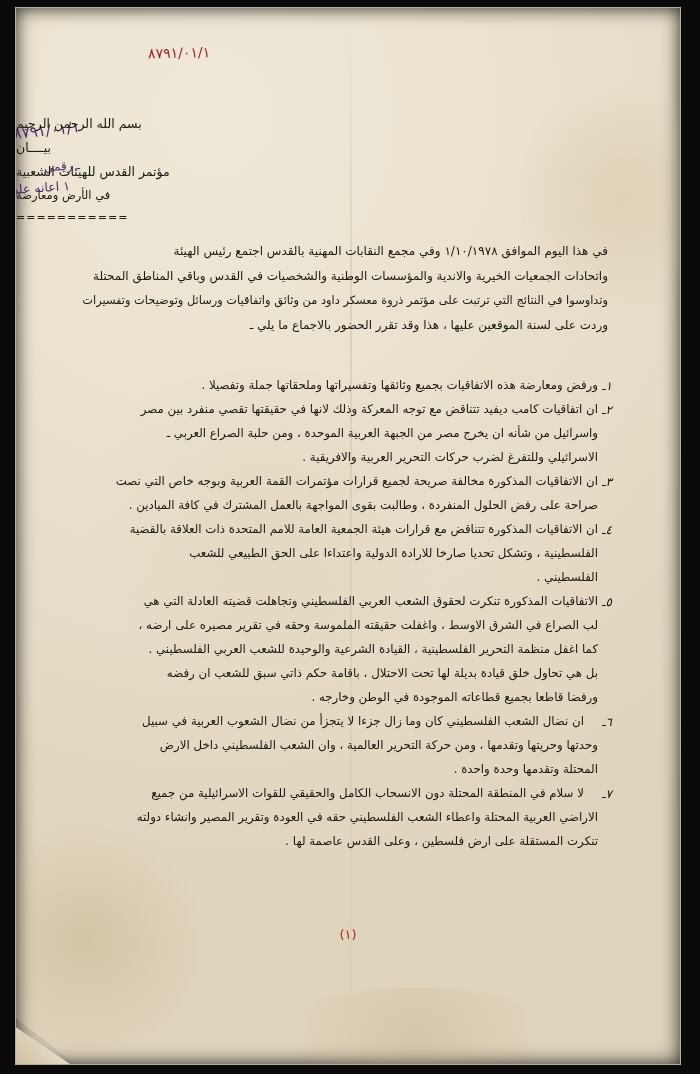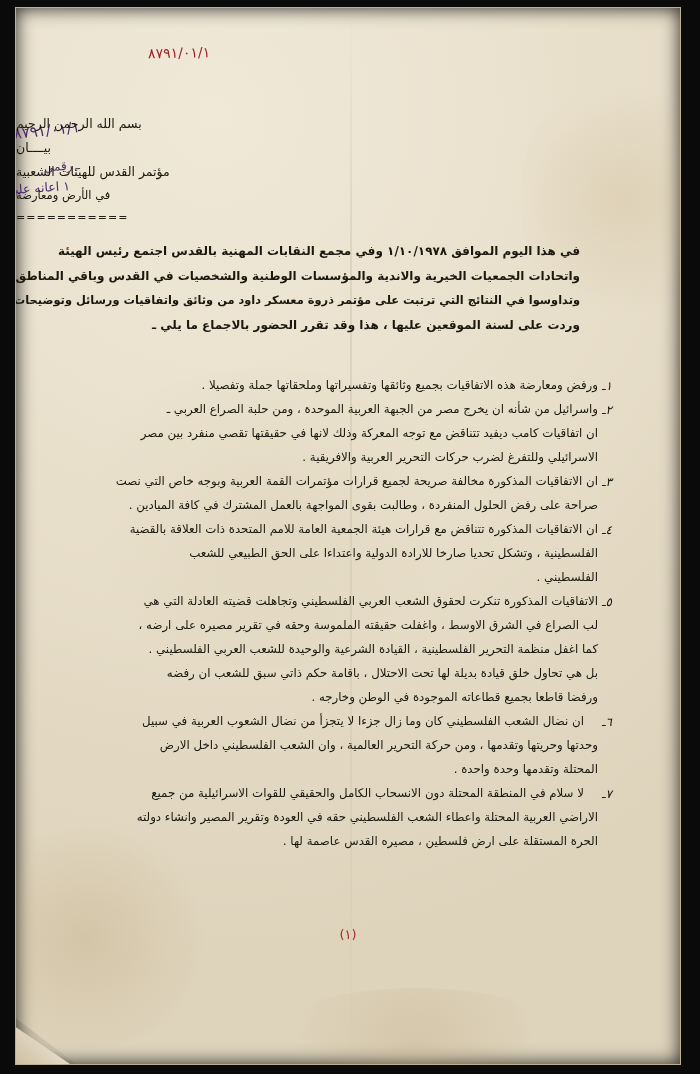--- a/index.html
+++ b/index.html
@@ -130,25 +130,24 @@
     top: 170px;
     right: 610px;
     font-size: 12.5px;
     transform: rotate(-4deg);
   }
 
   
   #intro {
     position: absolute;
     top: 236px;
-    right: 100px;
+    right: 72px;
     width: 492px;
     direction: rtl;
     text-align: justify;
-    font-weight: bold;
   }
   #intro .ln {
     display: block;
     font-size: 12px;
     color: #1a180f;
     margin-bottom: 10.5px;
     white-space: nowrap;
   }
 
   
@@ -243,22 +242,22 @@
       <div class="item">
         <span class="num">١ـ</span>
         <div class="body">
           <span class="ln">ورفض ومعارضة هذه الاتفاقيات بجميع وثائقها وتفسيراتها وملحقاتها جملة وتفصيلا .</span>
         </div>
       </div>
 
       <div class="item">
         <span class="num">٢ـ</span>
         <div class="body">
+          <span class="ln">ان اتفاقيات كامب ديفيد تتناقض مع توجه المعركة وذلك لانها في حقيقتها تقصي منفرد بين مصر</span>
           <span class="ln">واسرائيل من شأنه ان يخرج مصر من الجبهة العربية الموحدة ، ومن حلبة الصراع العربي ـ</span>
-          <span class="ln">ان اتفاقيات كامب ديفيد تتناقض مع توجه المعركة وذلك لانها في حقيقتها تقصي منفرد بين مصر</span>
           <span class="ln">الاسرائيلي وللتفرغ لضرب حركات التحرير العربية والافريقية .</span>
         </div>
       </div>
 
       <div class="item">
         <span class="num">٣ـ</span>
         <div class="body">
           <span class="ln">ان الاتفاقيات المذكورة مخالفة صريحة لجميع قرارات مؤتمرات القمة العربية وبوجه خاص التي نصت</span>
           <span class="ln">صراحة على رفض الحلول المنفردة ، وطالبت بقوى المواجهة بالعمل المشترك في كافة الميادين .</span>
         </div>
@@ -291,21 +290,21 @@
           <span class="ln">وحدتها وحريتها وتقدمها ، ومن حركة التحرير العالمية ، وان الشعب الفلسطيني داخل الارض</span>
           <span class="ln">المحتلة وتقدمها وحدة واحدة .</span>
         </div>
       </div>
 
       <div class="item">
         <span class="num">٧ـ</span>
         <div class="body">
           <span class="ln ind">لا سلام في المنطقة المحتلة دون الانسحاب الكامل والحقيقي للقوات الاسرائيلية من جميع</span>
           <span class="ln">الاراضي العربية المحتلة واعطاء الشعب الفلسطيني حقه في العودة وتقرير المصير وانشاء دولته</span>
-          <span class="ln">الحرة المستقلة على ارض فلسطين ، مصيره القدس عاصمة لها .</span>
+          <span class="ln">تنكرت المستقلة على ارض فلسطين ، وعلى القدس عاصمة لها .</span>
         </div>
       </div>
 
     </div>
 
     <div id="pageno">(١)</div>
 
     <div id="corner-shadow"></div>
     <div id="corner-fold"></div>
   </div>

